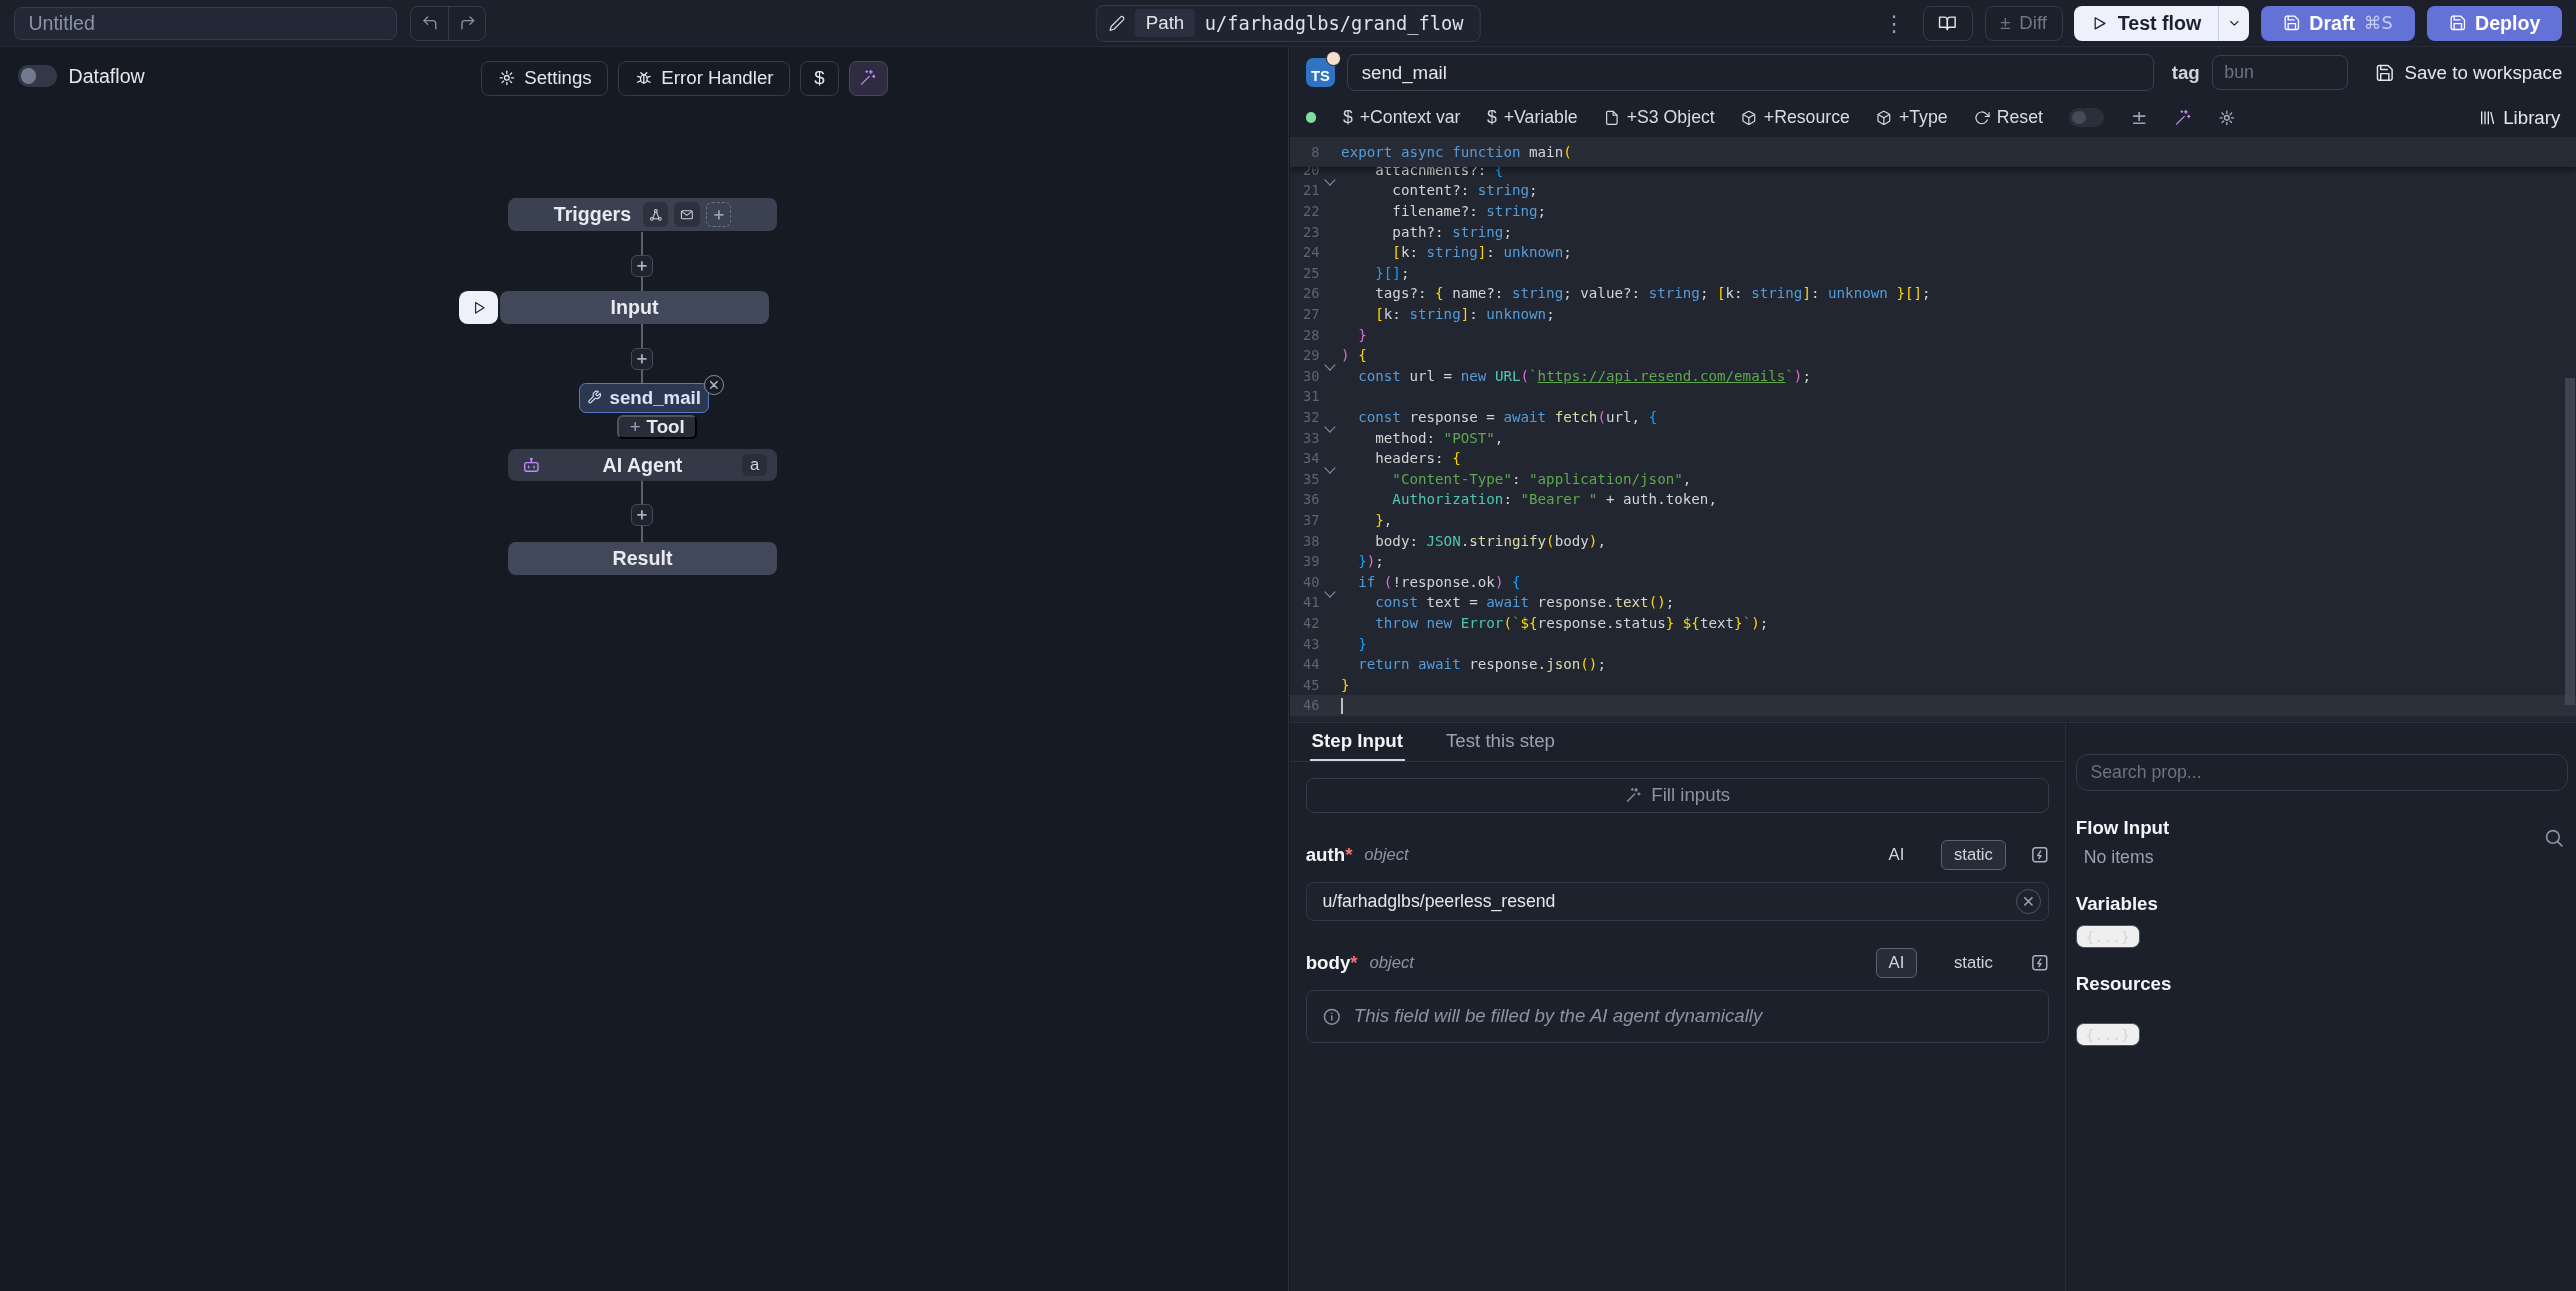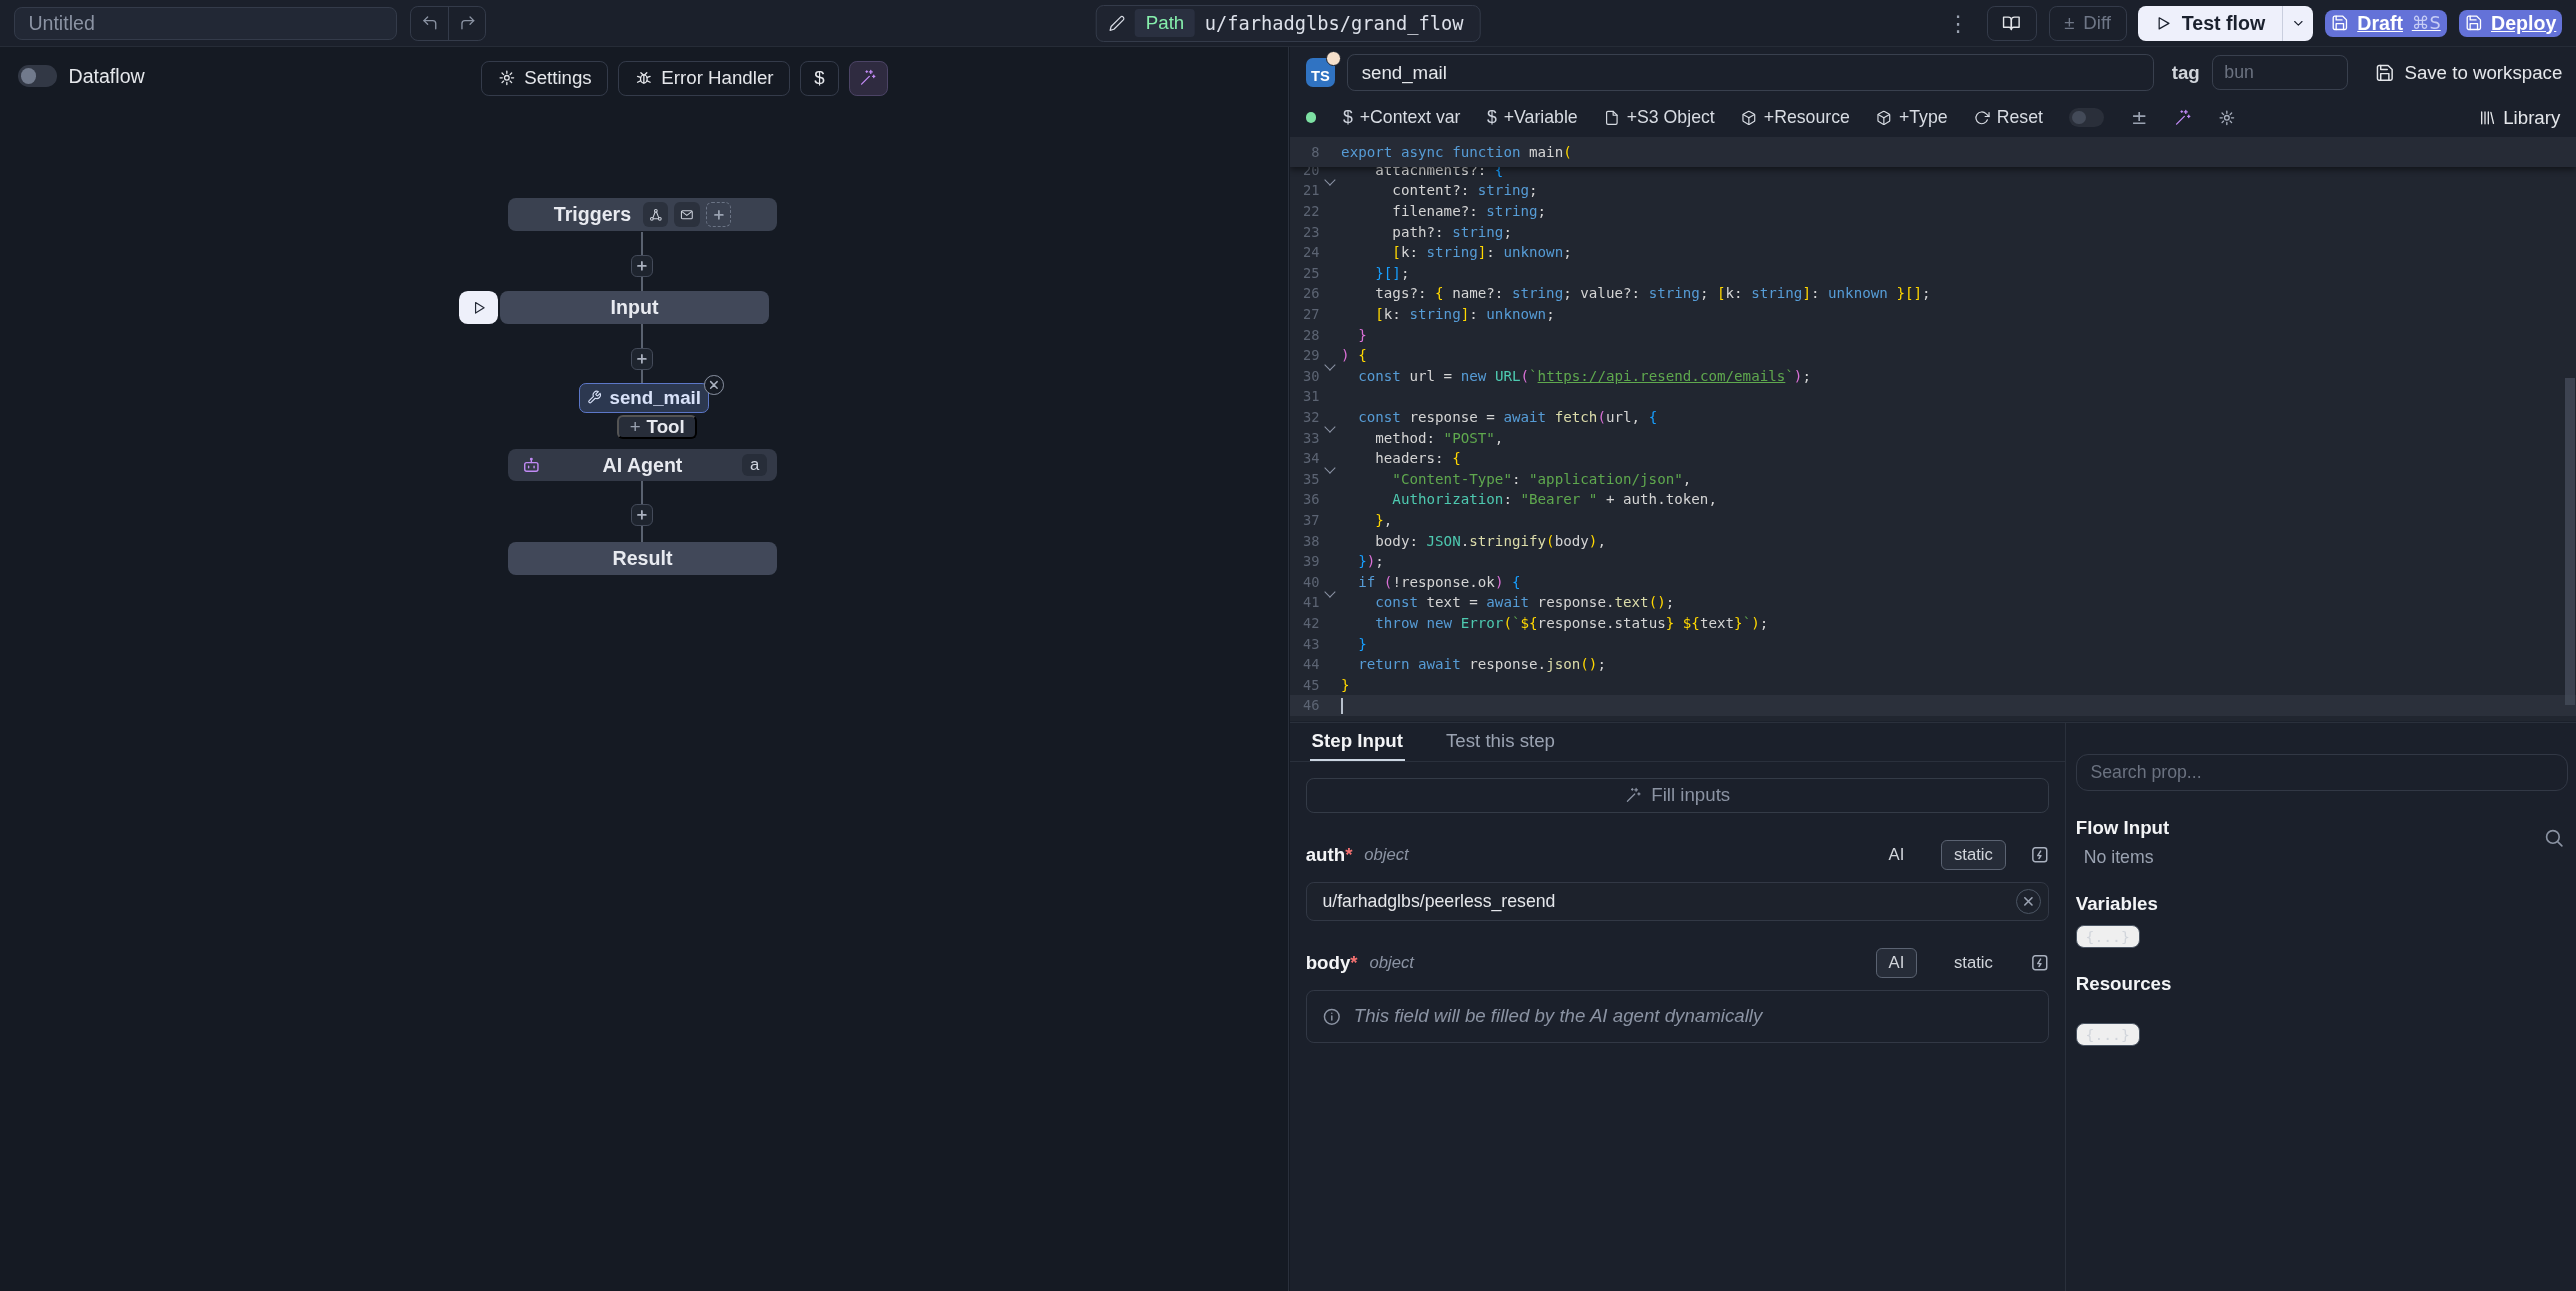--- a/index.html
+++ b/index.html
@@ -16,33 +16,33 @@
   .title-input { width:383px; height:33px; background:#222835; border:1px solid #343b4a; border-radius:7.9px;
                  color:#aeb4c0; font-size:19.6px; padding:0 13.7px; outline:none; font-family:"Liberation Sans",sans-serif; }
   .title-input::placeholder { color:#8b93a3; }
   .undo-redo { display:flex; margin-left:13.7px; border:1px solid #343b4a; border-radius:7.9px; overflow:hidden; }
   .undo-redo button { width:37px; height:33px; background:transparent; border:none; color:#8b93a3;
                       display:flex; align-items:center; justify-content:center; cursor:pointer; }
   .undo-redo button + button { border-left:1px solid #343b4a; }
   .tb-center { position:absolute; left:50%; transform:translateX(-50%); }
   .path-pill { display:flex; align-items:center; height:37px; background:#1f2430; border:1px solid #343b4a;
                border-radius:7.9px; padding:0 15.7px 0 11.8px; gap:9.8px; color:#d7dbe4; }
-  .path-label { background:#2a3040; border-radius:3.9px; padding:2.9px 10.8px; font-size:18.7px; color:#86efac; }
+  .path-label { background:#2a3040; border-radius:3.9px; padding:2.9px 10.8px; font-size:18.7px; color:#e5e5e5; }
   .path-value { font-family:"DejaVu Sans Mono", monospace; font-size:18.7px; color:#dde1ea; }
   .tb-right { margin-left:auto; display:flex; align-items:center; gap:11.8px; }
   .kebab { color:#9aa2b1; font-size:21.6px; font-family:"DejaVu Sans",sans-serif; padding:0 5.9px; background:none; border:none; cursor:pointer; }
   .tb-btn { display:flex; align-items:center; gap:8.8px; height:35px; padding:0 14.7px; border:1px solid #343b4a;
             border-radius:7.9px; background:transparent; color:#e5e7eb; font-size:18.7px; cursor:pointer; font-family:inherit; }
   .tb-btn.dim { color:#6e7686; }
   .split { display:flex; height:35px; border-radius:7.9px; overflow:hidden; background:#eef0fb; color:#1b212e; }
   .split .main-seg { display:flex; align-items:center; gap:10px; padding:0 16.7px; font-size:19.6px; font-weight:700; background:none; border:none; color:#1b212e; cursor:pointer; font-family:inherit; }
   .split .chev-seg { width:31px; display:flex; align-items:center; justify-content:center; border:none; cursor:pointer;
                      background:none; border-left:1px solid #c9cede; color:#1b212e; }
-  .btn-indigo { display:flex; align-items:center; gap:8.8px; height:27px; padding:0 6px; border:none; border-radius:7.9px;
-                background:#6472d8; color:#ffffff; font-size:19.6px; font-weight:700; cursor:pointer; font-family:inherit;text-decoration:underline; }
+  .btn-indigo { display:flex; align-items:center; gap:8.8px; height:35px; padding:0 22px; border:none; border-radius:7.9px;
+                background:#6472d8; color:#ffffff; font-size:19.6px; font-weight:700; cursor:pointer; font-family:inherit; }
   .btn-indigo .kbd { font-weight:400; color:#c7cdf5; font-size:17.7px; font-family:"DejaVu Sans",sans-serif; }
 
   
   .canvas { position:absolute; left:0; top:47px; width:1289px; height:1244px; background:#151a23; border-right:1px solid #2a303c; }
   .dataflow { position:absolute; left:17.7px; top:17.7px; display:flex; align-items:center; gap:11.8px; }
   .toggle { width:39px; height:21.6px; border-radius:10.8px; background:#323845; position:relative; cursor:pointer; display:inline-block; }
   .toggle .knob { position:absolute; left:2.9px; top:2.9px; width:15.7px; height:15.7px; border-radius:50%; background:#717a8c; }
   .dataflow-label { font-size:19.6px; color:#e5e7eb; }
   .canvas-actions { position:absolute; left:481px; top:13.7px; display:flex; gap:9.8px; align-items:center; }
   .cv-btn { display:flex; align-items:center; gap:8.8px; height:35px; padding:0 15.7px; border:1px solid #343b4a;

